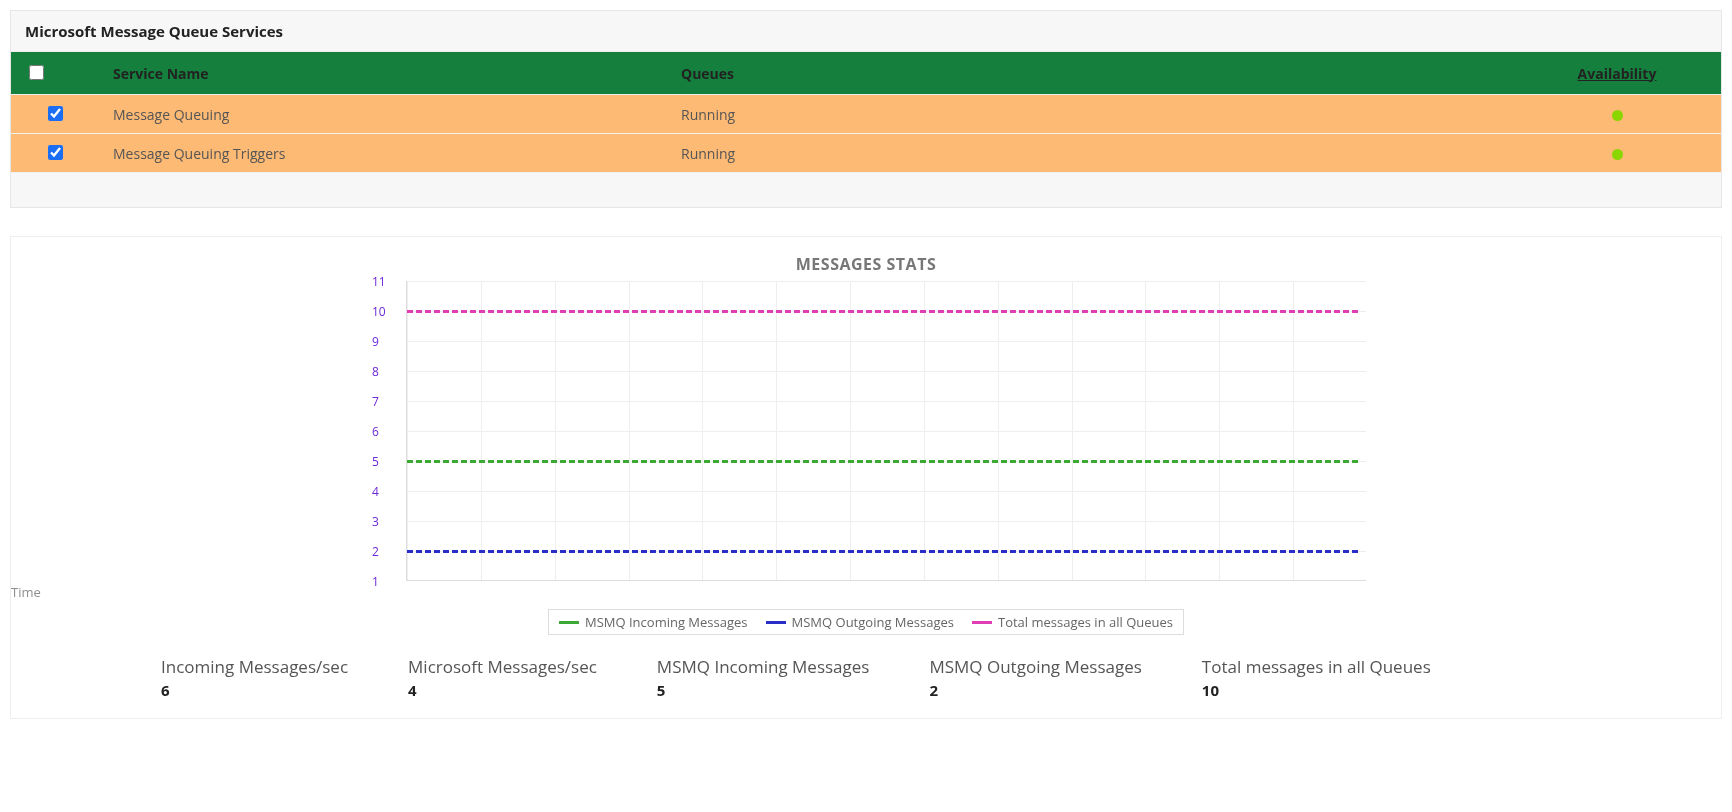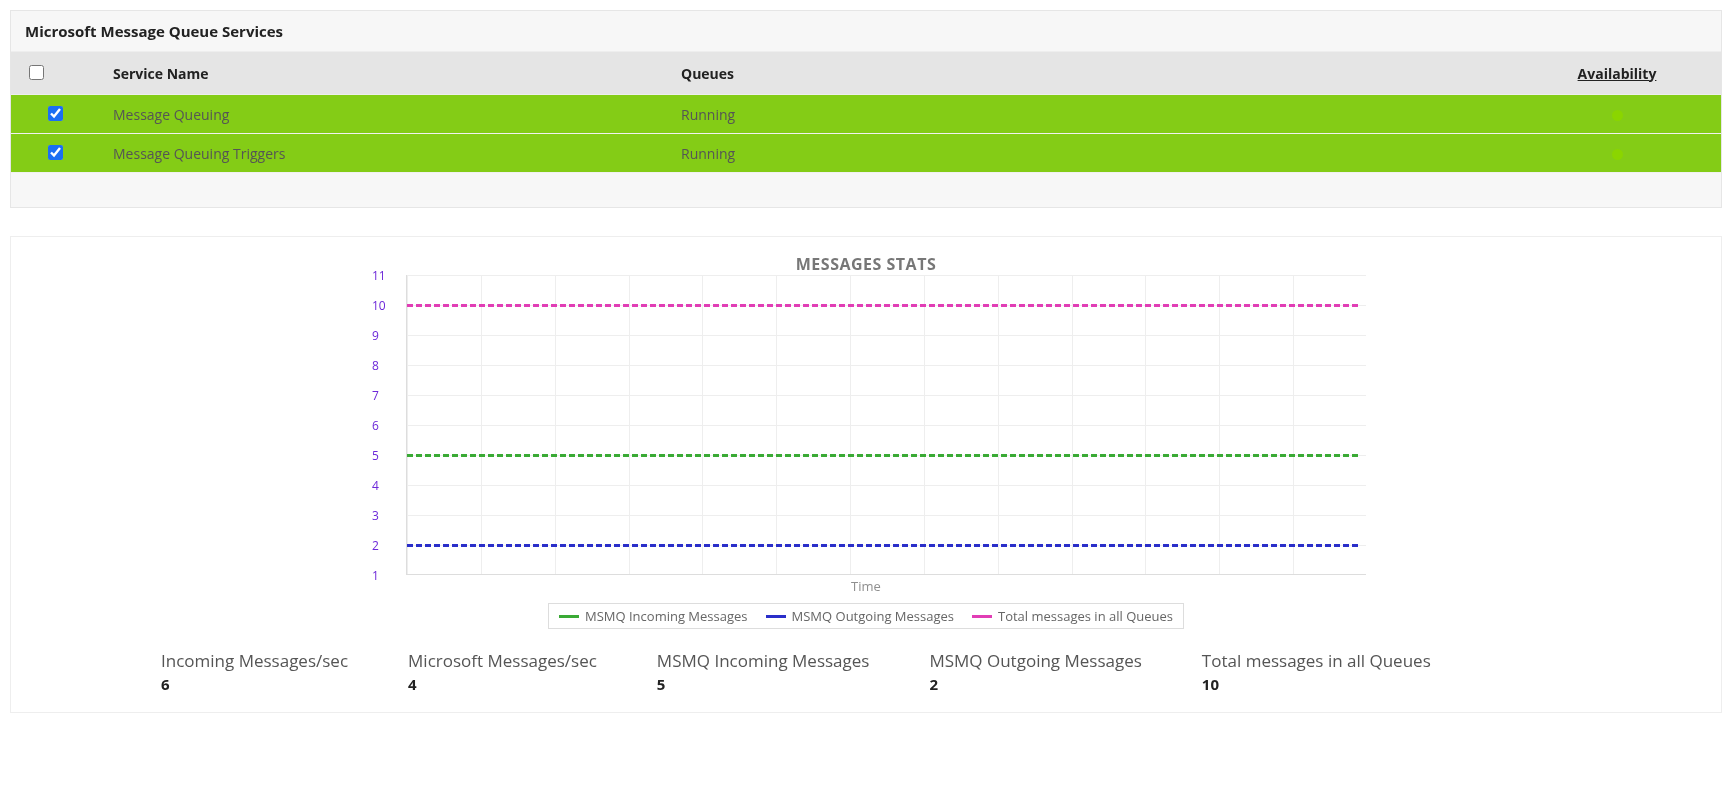--- a/index.html
+++ b/index.html
@@ -27,28 +27,28 @@
     width: 100%;
     border-collapse: collapse;
   }
   .srv-table th {
     text-align: left;
     font-weight: 700;
     font-size: 14px;
     padding: 10px 14px;
     color: #222;
     border-bottom: 1px solid #eee;
-    background: #e5e5e5;
+    background: #15803d;
   }
   .srv-table th.col-avail { text-align: center; }
   .srv-table td {
     padding: 8px 14px;
     color: #555;
     border-bottom: 1px solid #f1f1f1;
-    background: #84cc16;
+    background: #fdba74;
     font-size: 14px;
   }
   .srv-table td.col-avail { text-align: center; }
   .col-check { width: 60px; text-align: center; }
   .col-name  { width: 540px; }
   .col-status{ }
   .col-avail { width: 180px; text-decoration: underline; }
   input[type="checkbox"] {
     width: 15px; height: 15px; accent-color: #1b6ef3;
   }
@@ -69,21 +69,21 @@
     border: 1px solid #eee;
     margin: 28px 10px 10px 10px;
     padding: 8px 0 14px 0;
   }
   .chart-title {
     text-align: center;
     font-weight: 700;
     letter-spacing: .5px;
     color: #777;
     font-size: 16px;
-    margin: 8px 0 0;
+    margin: 8px 0 6px;
   }
   .plot-wrap {
     position: relative;
     width: 1000px;
     height: 300px;
     margin: 0 auto;
   }
   .plot-area {
     position: absolute;
     left: 40px; right: 0; top: 0; bottom: 0;
@@ -119,21 +119,21 @@
     height: 18px;
   }
   .xtick {
     position: absolute;
     font-size: 12px;
     color: #8f8f8f;
     transform: translateX(-50%);
     white-space: nowrap;
   }
   .xlabel {
-    text-align: center;
+    text-align: left;
     font-size: 13px;
     color: #8f8f8f;
     margin-top: 2px;
   }
   .legend {
     display: flex;
     justify-content: center;
     gap: 14px;
     margin-top: 8px;
   }

